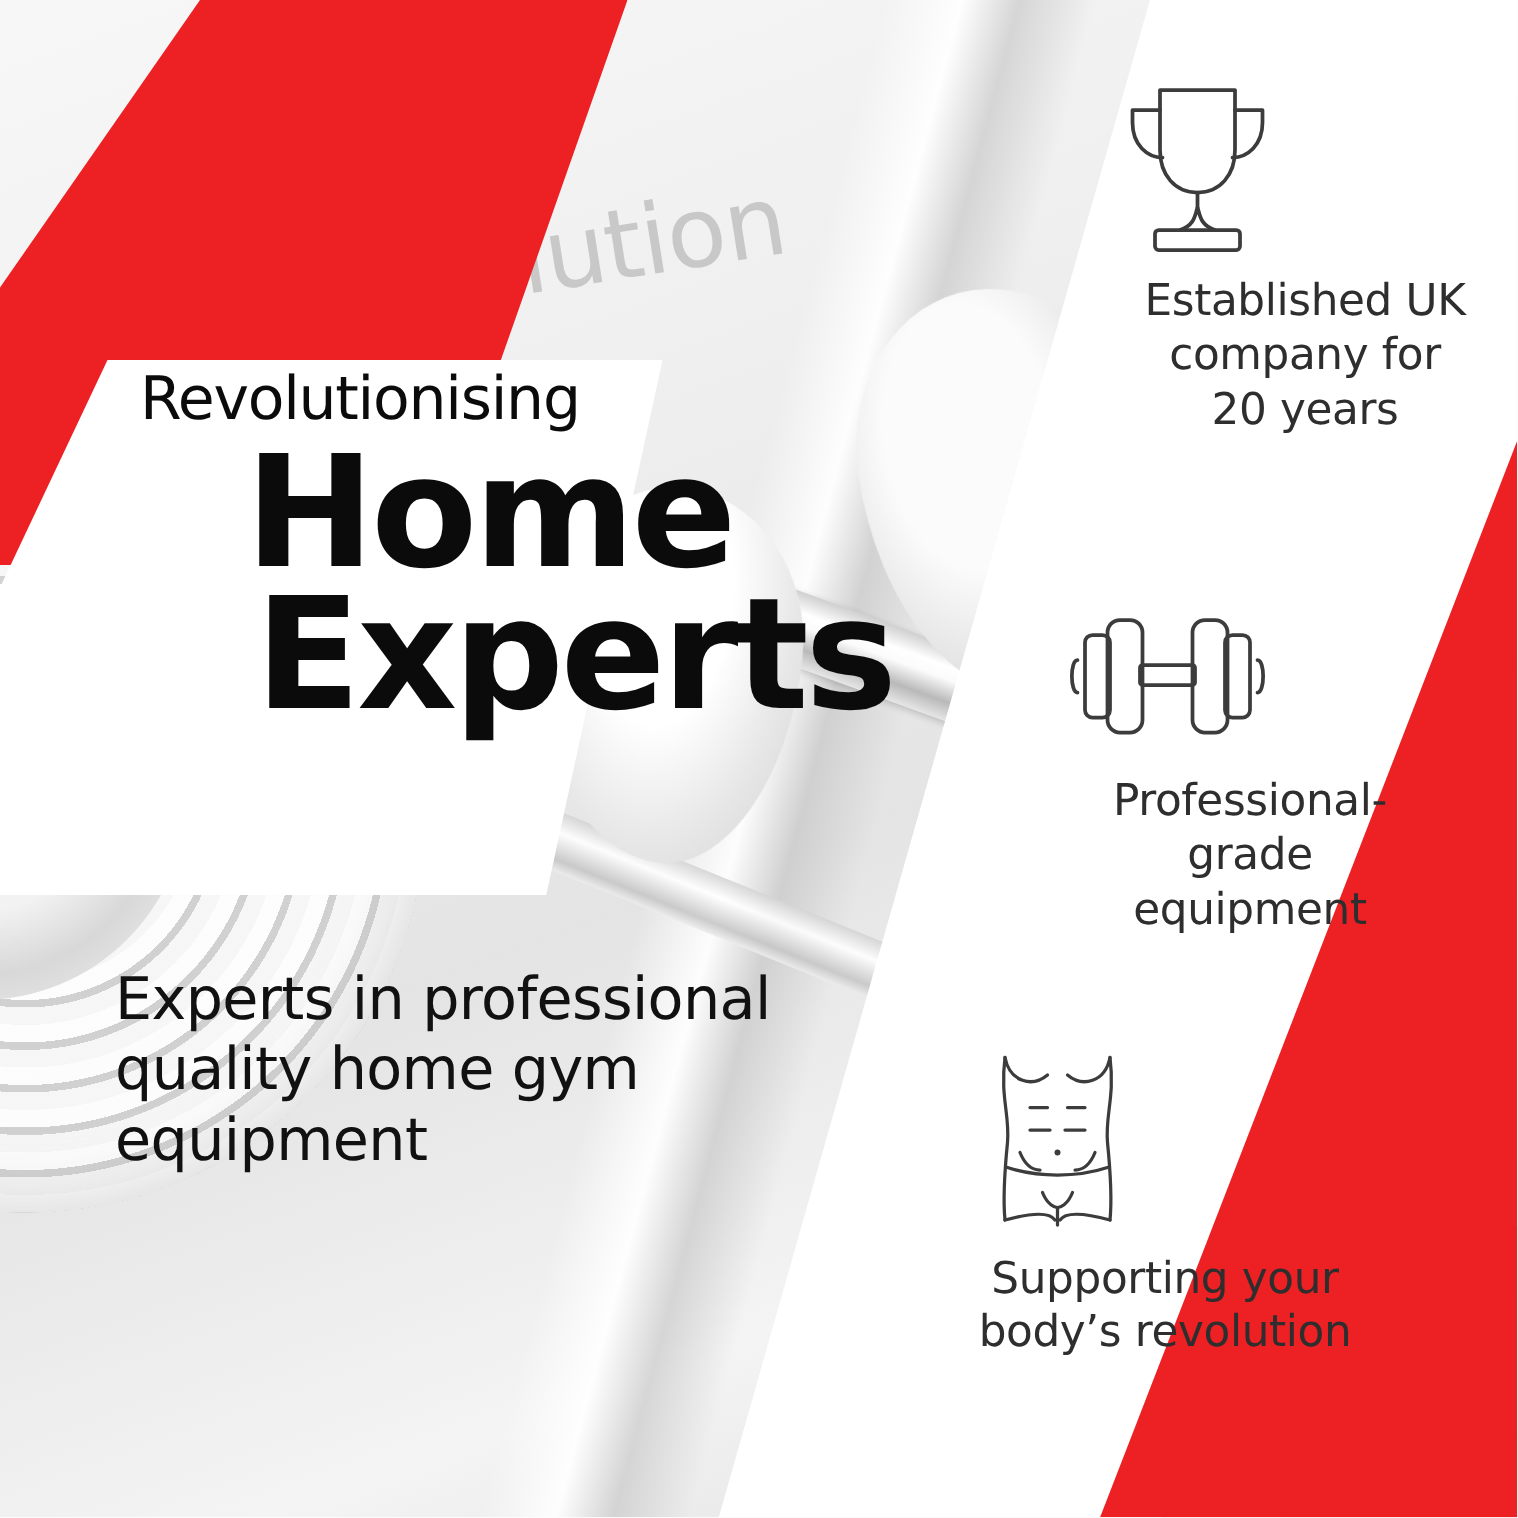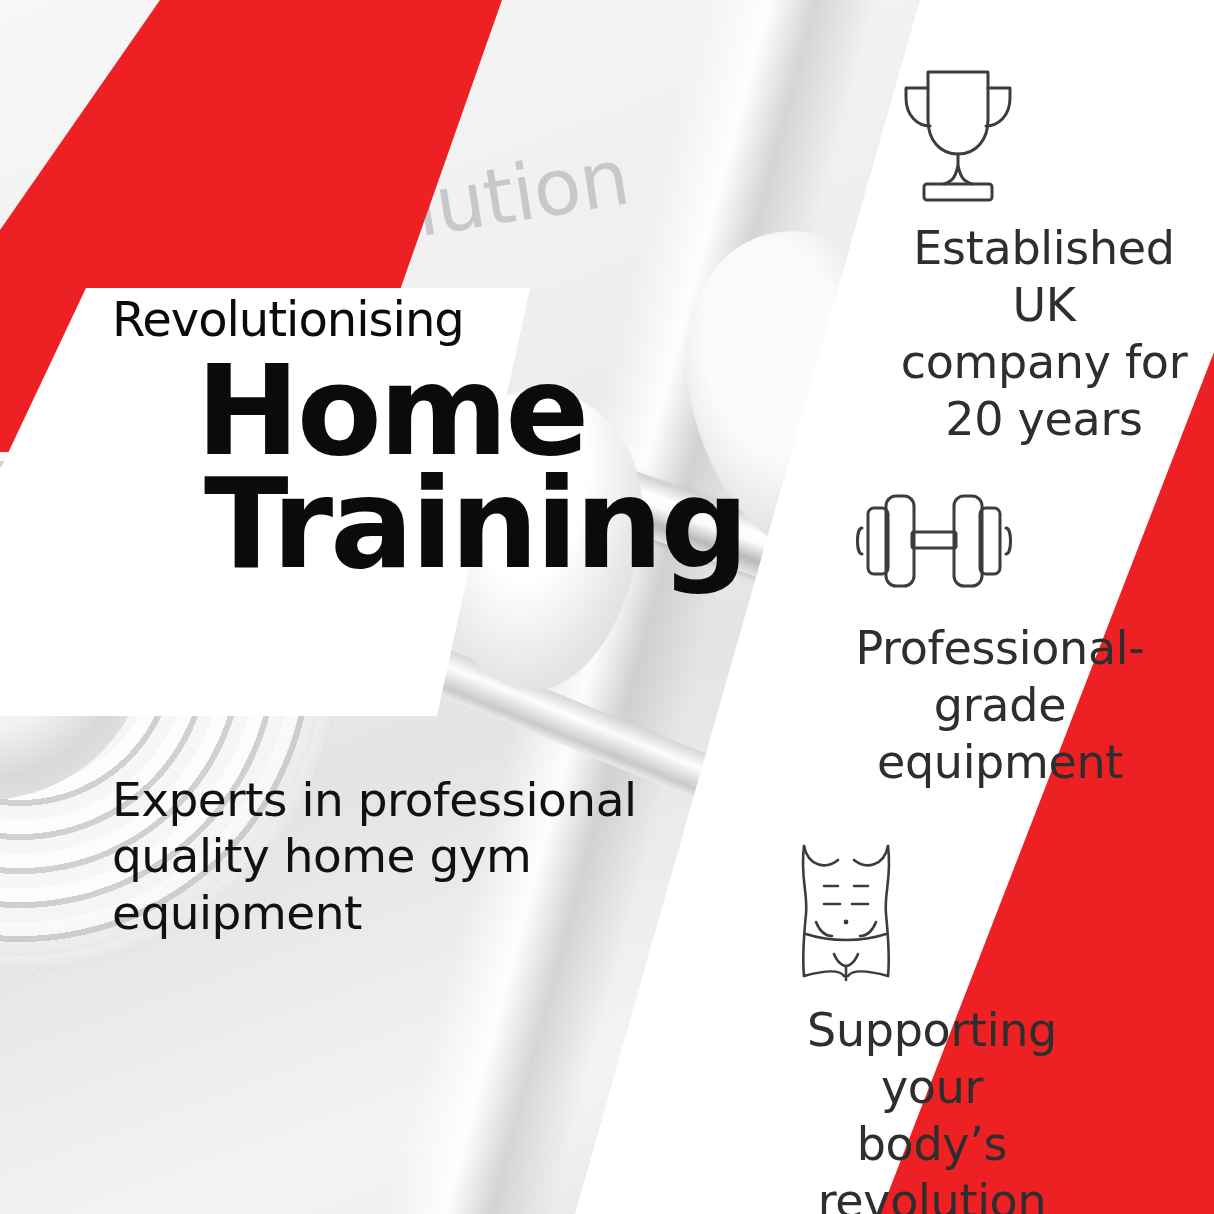--- a/index.html
+++ b/index.html
@@ -147,42 +147,41 @@
 
   
   .subcopy{
     position:absolute;
     left:92px; top:772px;
     width:580px;
     font-size:47px;
     line-height:1.20;
     color:#111111;
     letter-spacing:-.5px;
-    margin-left:20px;
   }
 
   
   .features{
     position:absolute;
     left:742px; top:0;
     width:440px; height:1214px;
   }
   .feature{
     position:absolute;
     width:300px;
     text-align:center;
     color:#2e2e2e;
   }
   .feature .fi{
     display:block;
     margin:0 auto 16px auto;
   }
   .feature .flabel{
     display:block;
-    font-size:46px;
+    font-size:35px;
     line-height:1.24;
     letter-spacing:-.3px;
     white-space:pre-line;
   }
   .f1{ left:152px; top:62px; }
   .f2{ left:108px; top:478px; }
   .f3{ left:40px;  top:838px; }
 
   svg{ display:block; }
 </style>
@@ -209,21 +208,21 @@
   <div class="white-panel"></div>
 
   <div class="red-right"></div>
   <div class="red-bottom"></div>
 
   <div class="headline-card"></div>
 
   <div class="headline">
     <span class="line1">Revolutionising</span>
     <span class="line2">Home</span>
-    <span class="line3">Training</span>
+    <span class="line3">Experts</span>
   </div>
 
   <div class="subcopy">Experts in professional quality home gym equipment</div>
 
   <div class="features">
 
     <div class="feature f1">
       <span class="fi">
         <svg width="128" height="142" viewBox="0 0 128 142" fill="none" stroke="#3c3c3c" stroke-width="3" stroke-linecap="round" stroke-linejoin="round">
           <path d="M34 10 H94 V58 C94 78 82 92 64 92 C46 92 34 78 34 58 Z"></path>

